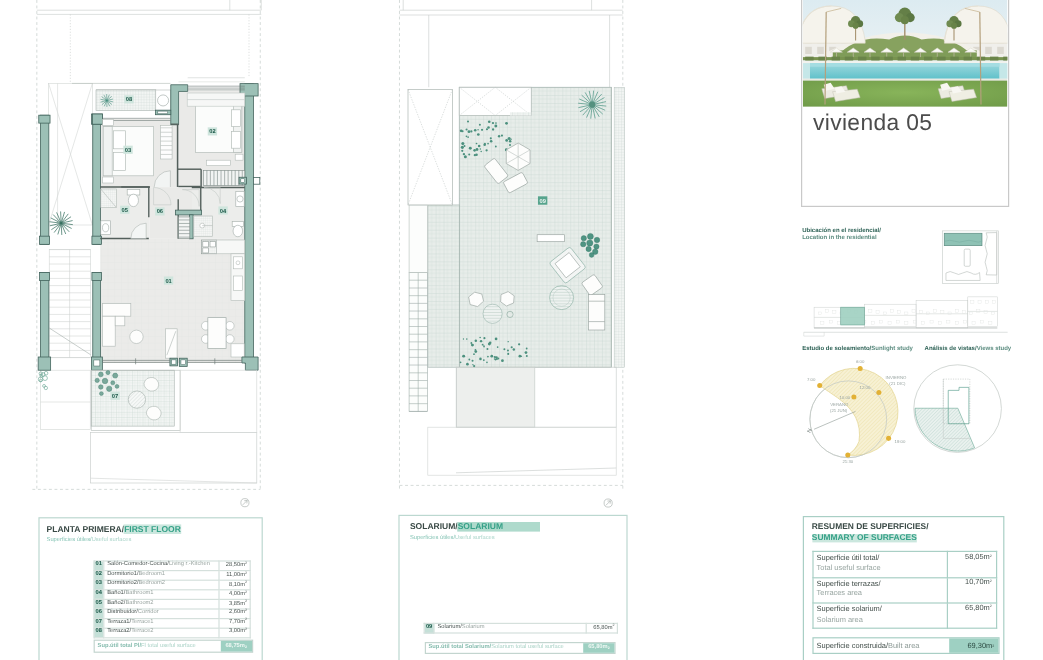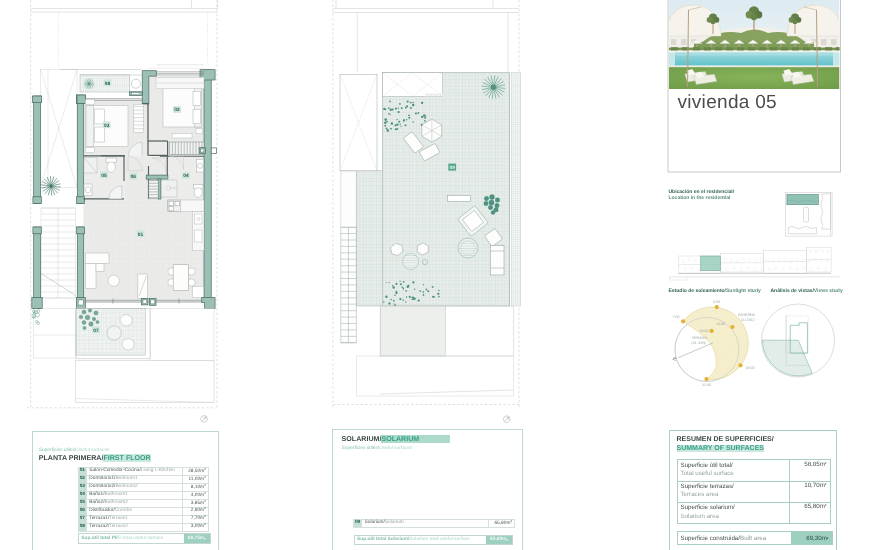--- a/index.html
+++ b/index.html
@@ -944,21 +944,21 @@
 <div class="abs" style="left:677.5px;top:92px;font-size:19px;color:#4c4c4c;letter-spacing:0.3px;">vivienda 05</div>
 
 <div class="abs" style="left:668.5px;top:188.5px;font-size:5px;font-weight:bold;color:#2e625666;"><span style="color:#2e6256;">Ubicación en el residencial/</span><br><span style="color:#5d8d81;">Location in the residential</span></div>
 
 <div class="abs" style="left:668.5px;top:287.5px;font-size:5px;font-weight:bold;color:#2e6256;">Estudio de soleamiento/<span style="color:#5d8d81;">Sunlight study</span></div>
 
 <div class="abs" style="left:770.5px;top:287.5px;font-size:5px;font-weight:bold;color:#2e6256;">Análisis de vistas/<span style="color:#5d8d81;">Views study</span></div>
 
 <div class="abs box" style="left:32.3px;top:431.4px;width:186.5px;height:125px;">
 
-  <div class="abs" style="left:5.5px;top:22px;font-size:7.1px;font-weight:bold;color:#3a4a46;white-space:nowrap;">PLANTA PRIMERA/<span style="color:#36a188;background:#cbe7de;">FIRST FLOOR</span></div>
+  <div class="abs" style="left:5.5px;top:5px;font-size:7.1px;font-weight:bold;color:#3a4a46;white-space:nowrap;">PLANTA PRIMERA/<span style="color:#36a188;background:#cbe7de;">FIRST FLOOR</span></div>
 
   <div class="abs" style="left:5.5px;top:15.5px;font-size:4.8px;color:#84c3b4;white-space:nowrap;">Superficies útiles/<span style="color:#a9d4c9;">Useful surfaces</span></div>
 
   <table style="position:absolute;left:44.5px;top:35px;width:131px;border-collapse:collapse;font-size:4.8px;color:#4a5552;">
     <tbody>
     <tr>
           <td class="n">01</td>
           <td class="t">Salón-Comedor-Cocina/<span>Living r.-Kitchen</span></td>
           <td class="v">28,50m<sup>2</sup></td>
         </tr>

